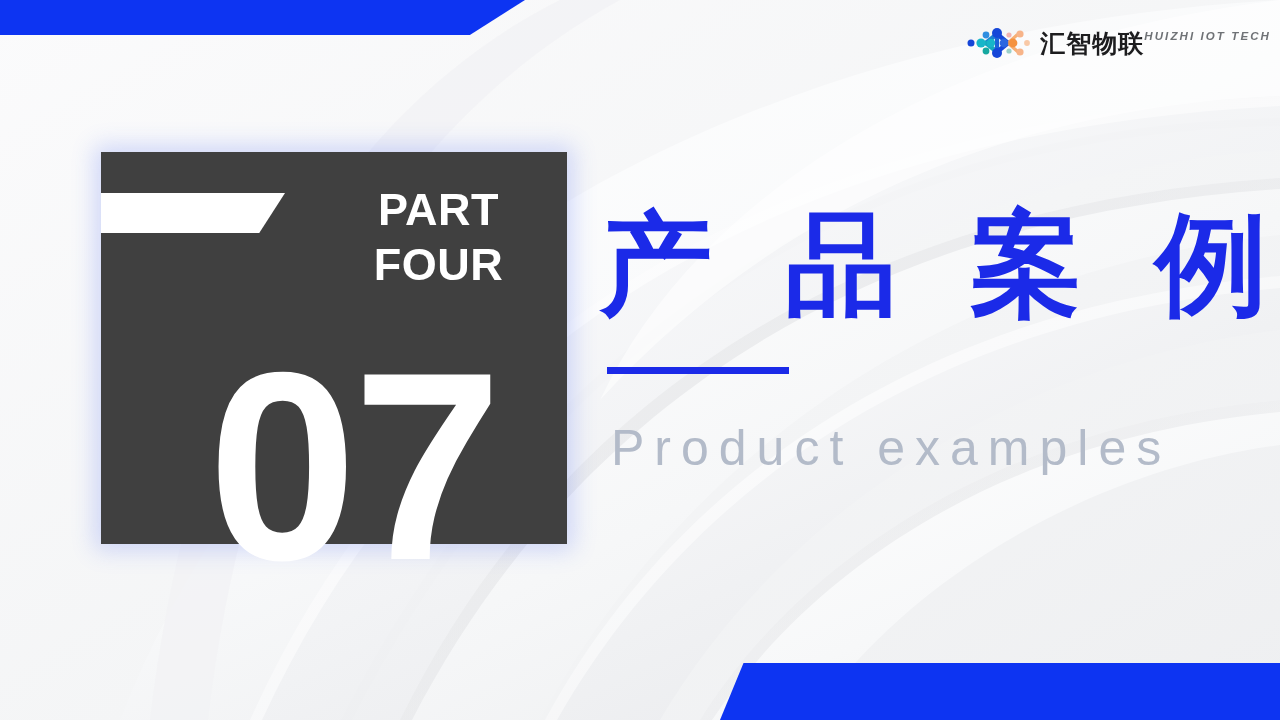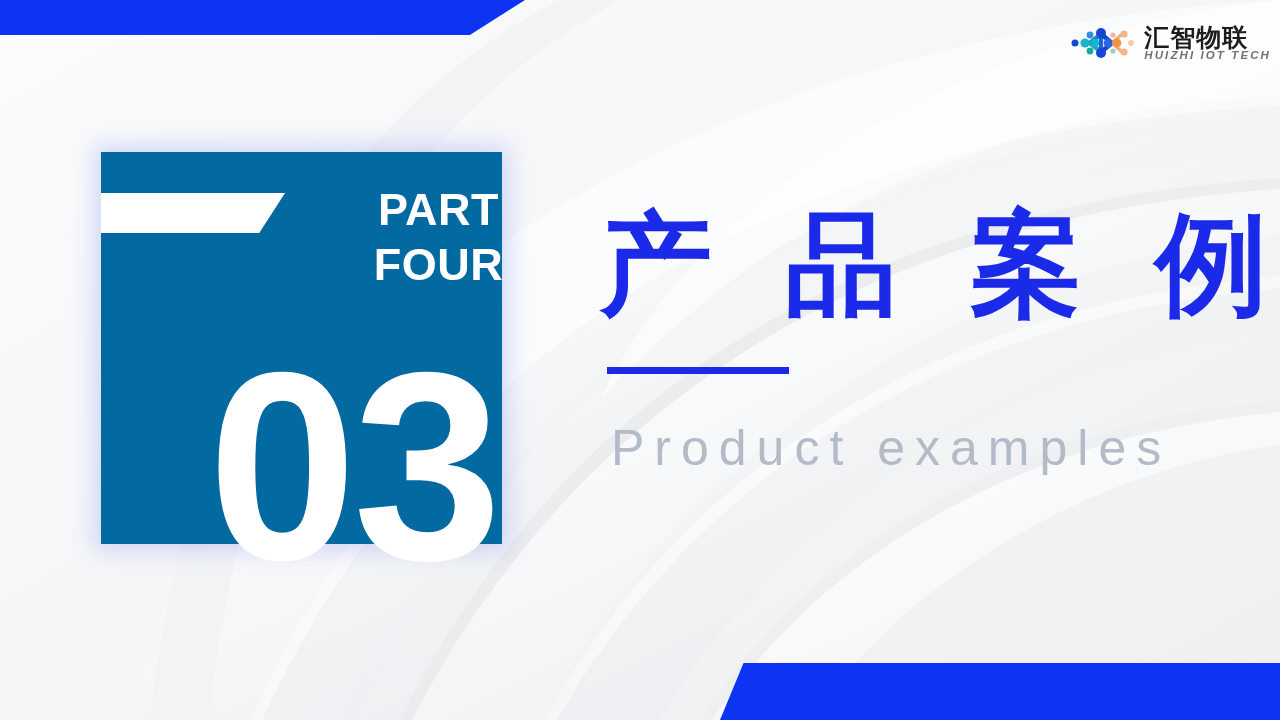--- a/index.html
+++ b/index.html
@@ -50,23 +50,23 @@
     height: 57px;
     background: #0d34f2;
     clip-path: polygon(4.2% 0, 100% 0, 100% 100%, 0 100%);
   }
 
   
   #part-card {
     position: absolute;
     left: 101px;
     top: 152px;
-    width: 401px;
+    width: 466px;
     height: 392px;
-    background: #0369a1;
+    background: #404040;
     box-shadow: 0 0 22px 6px rgba(60, 90, 245, 0.22);
   }
   #part-rule {
     position: absolute;
     left: 0px;
     top: 41px;
     width: 184px;
     height: 40px;
     background: #ffffff;
     clip-path: polygon(0 0, 100% 0, 86% 100%, 0 100%);
@@ -142,21 +142,21 @@
     align-items: center;
     gap: 6px;
   }
   #logo-mark {
     width: 74px;
     height: 38px;
     display: block;
   }
   #logo-words {
     display: flex;
-    flex-direction: column;
+    flex-direction: row;
     align-items: flex-start;
     line-height: 1;
   }
   #logo-cn {
     color: #1d1d1f;
     font-size: 25px;
     font-weight: bold;
     letter-spacing: 1px;
   }
   #logo-en {
@@ -242,21 +242,21 @@
     </svg>
   </div>
 
   <div class="corner-shape" id="top-accent"></div>
   <div class="corner-shape" id="bottom-accent"></div>
 
   <div id="part-card">
     <div id="part-rule"></div>
     <div id="part-kicker">PART
 FOUR</div>
-    <div id="part-number">03</div>
+    <div id="part-number">07</div>
   </div>
 
   <div id="title-block">
     <div id="title-cn">产 品 案 例</div>
     <div id="title-underline"></div>
     <div id="subtitle-en">Product examples</div>
   </div>
 
   <div id="logo">
     <svg id="logo-mark" viewBox="0 0 74 38" aria-hidden="true">

